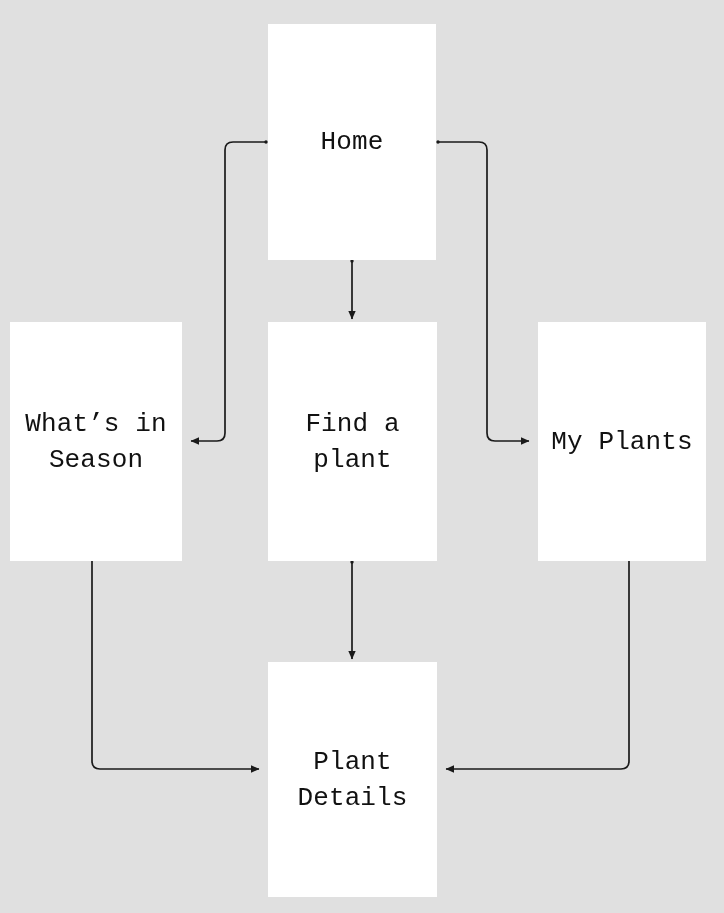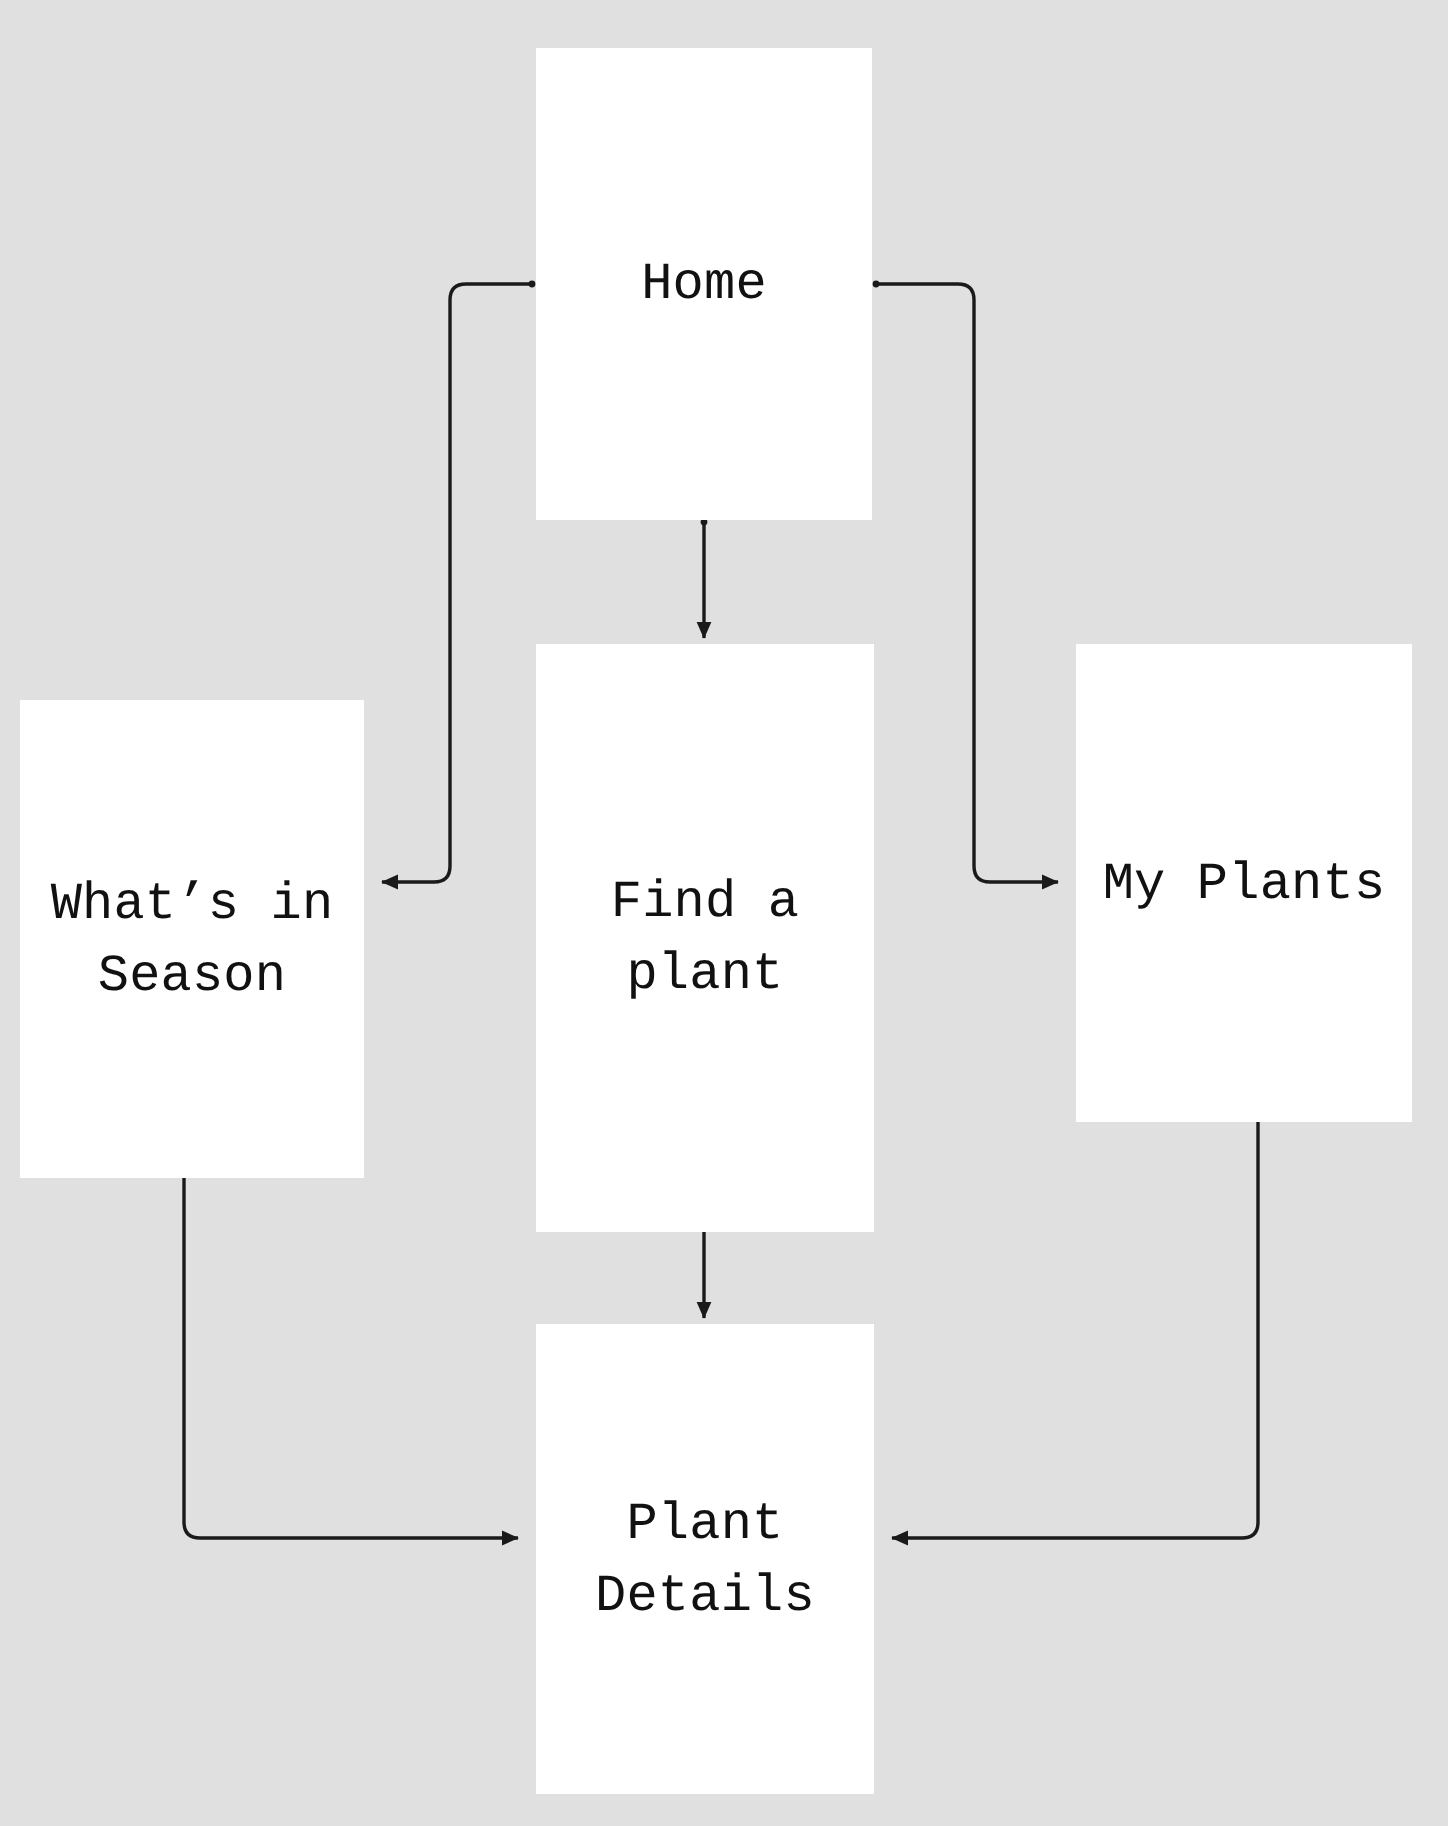--- a/index.html
+++ b/index.html
@@ -41,22 +41,22 @@
   #edges {
     position: absolute;
     left: 0;
     top: 0;
     width: 724px;
     height: 913px;
     pointer-events: none;
   }
   
   #node-home      { left: 268px; top: 24px;  width: 168px; height: 236px; }
-  #node-season    { left: 10px;  top: 322px; width: 172px; height: 239px; margin-top: 28px; }
-  #node-find      { left: 268px; top: 322px; width: 169px; height: 294px; }
+  #node-season    { left: 10px;  top: 322px; width: 172px; height: 239px; }
+  #node-find      { left: 268px; top: 322px; width: 169px; height: 239px; }
   #node-myplants  { left: 538px; top: 322px; width: 168px; height: 239px; }
   #node-details   { left: 268px; top: 662px; width: 169px; height: 235px; }
 </style>
 </head>
 <body>
 
 <div id="canvas">
 
   <svg id="edges" viewBox="0 0 724 913" width="724" height="913" xmlns="http://www.w3.org/2000/svg">
     <defs>

